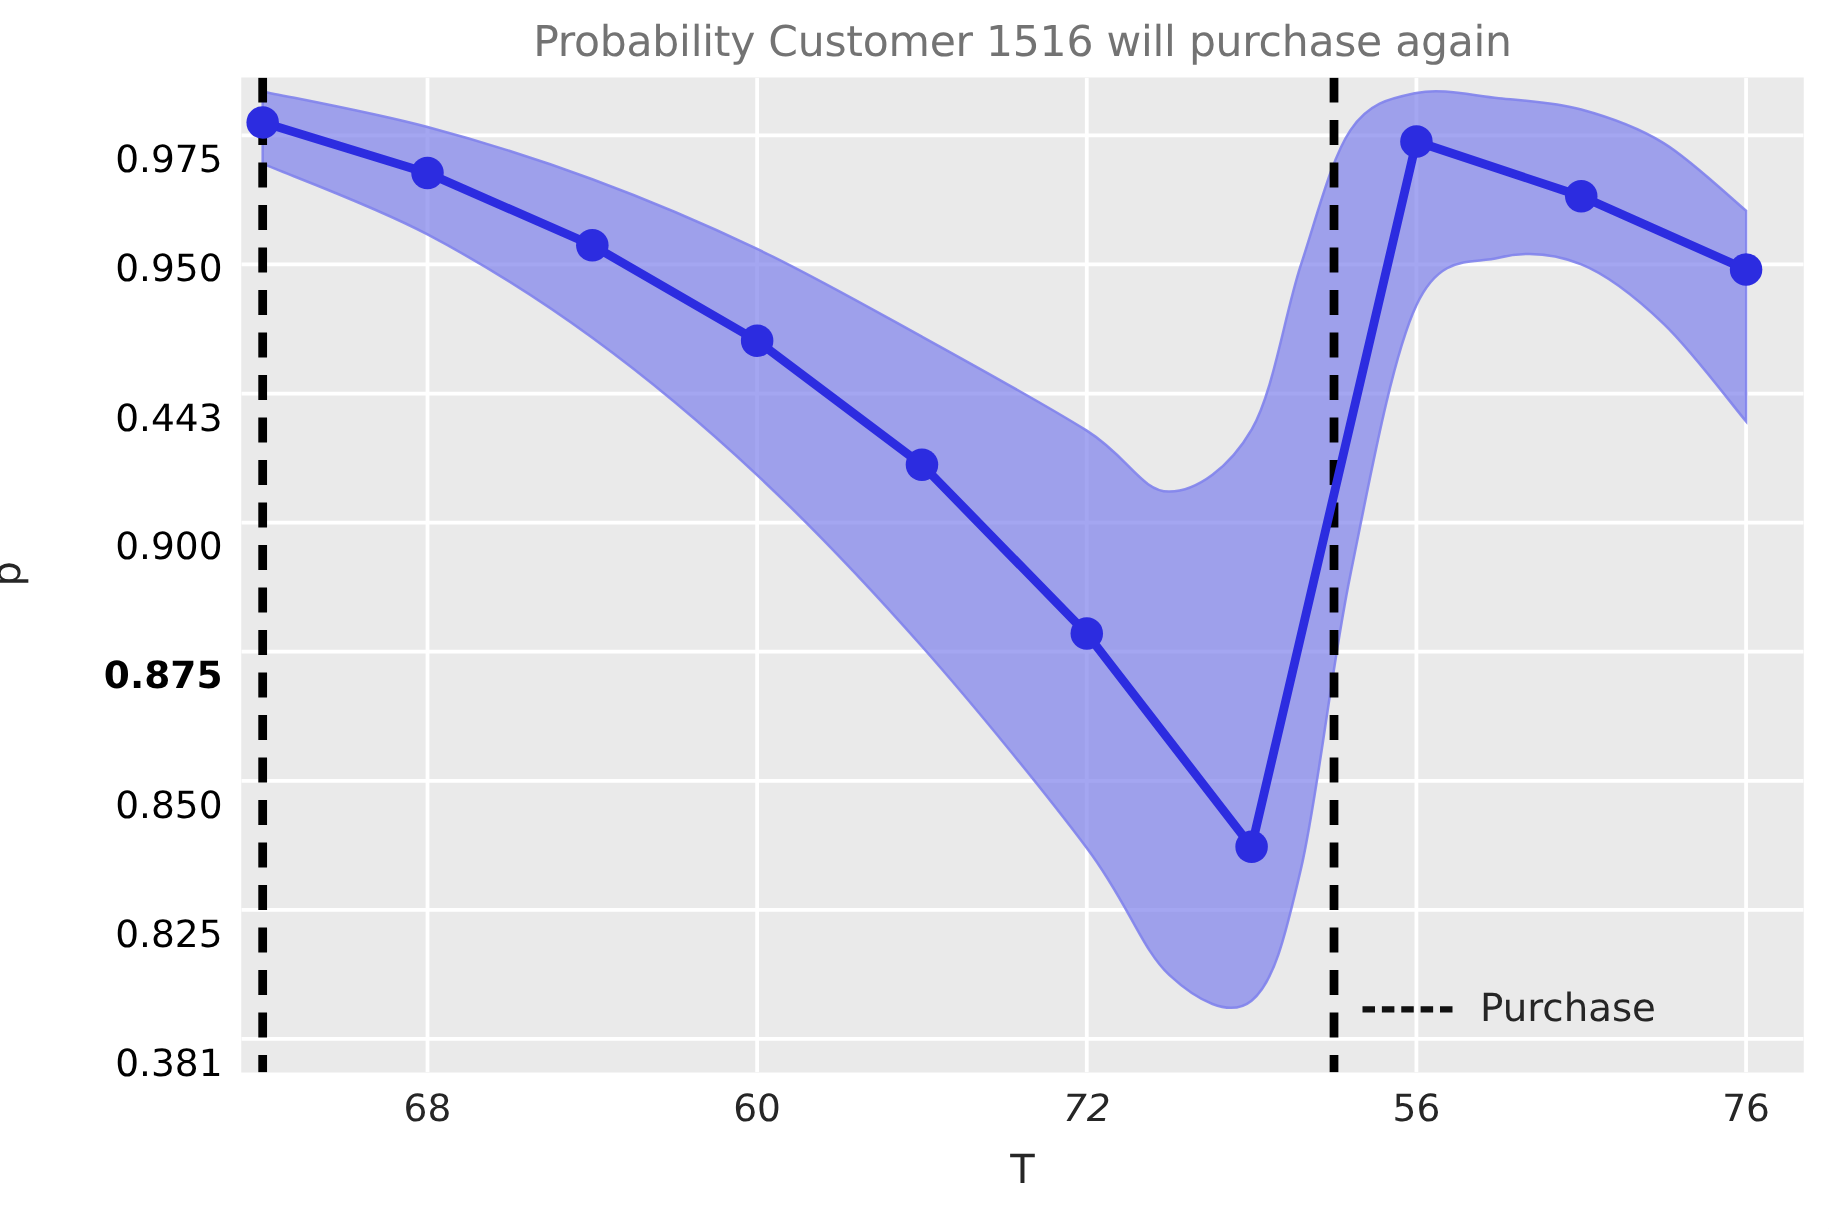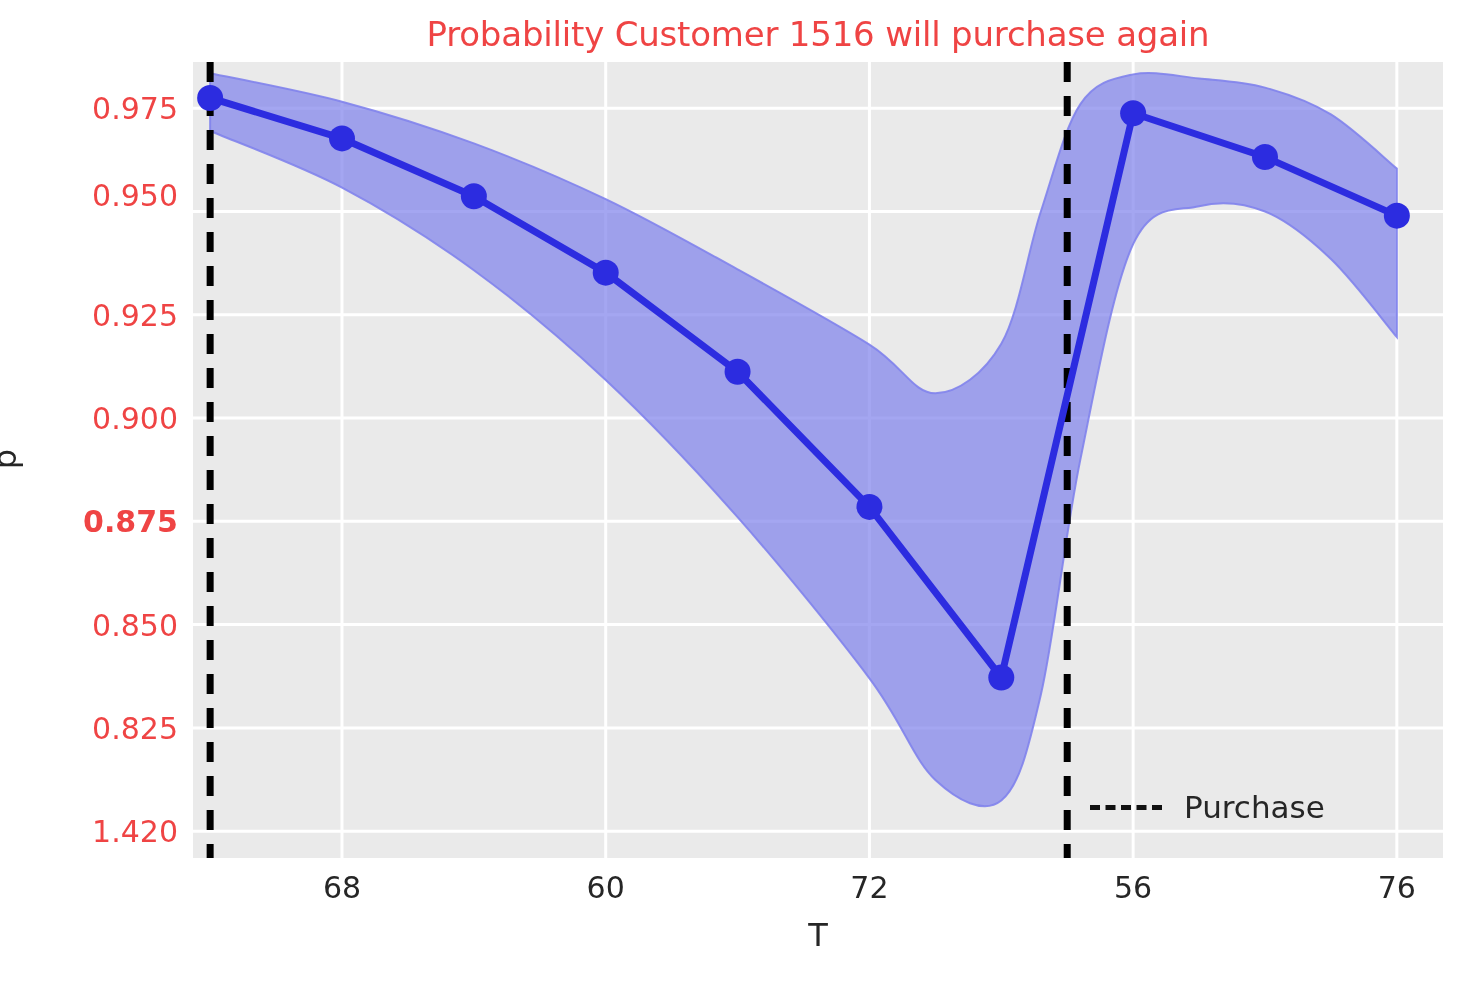--- a/index.html
+++ b/index.html
@@ -19,21 +19,21 @@
     height: 983px;
     background: #ffffff;
   }
   #chart-title {
     position: absolute;
     left: 193px;
     top: 14px;
     width: 1250px;
     text-align: center;
     font-size: 34px;
-    color: #ef4444;
+    color: #737373;
     font-family: "DejaVu Sans", sans-serif;
     letter-spacing: -0.2px;
     white-space: nowrap;
   }
   #plot-area {
     position: absolute;
     left: 193px;
     top: 62px;
     width: 1250px;
     height: 796px;
@@ -47,23 +47,24 @@
     width: 1250px;
     height: 796px;
     display: block;
   }
   .ytick-label {
     position: absolute;
     right: 0;
     width: 150px;
     text-align: right;
     font-size: 30px;
-    color: #ef4444;
+    color: #000000;
     transform: translateY(-50%);
     font-family: "DejaVu Sans", sans-serif;
+    margin-top: 20px;
   }
   #ytick-wrap {
     position: absolute;
     left: 18px;
     top: 62px;
     width: 160px;
     height: 796px;
   }
   .xtick-label {
     position: absolute;
@@ -127,26 +128,26 @@
 </head>
 <body>
 
 <div id="figure">
 
   <div id="chart-title">Probability Customer 1516 will purchase again</div>
 
   <div id="ylabel">p</div>
 
   <div id="ytick-wrap">
-      <div class="ytick-label" style="top: 769.15px;">1.420</div>
+      <div class="ytick-label" style="top: 769.15px;">0.381</div>
       <div class="ytick-label" style="top: 665.881px;">0.825</div>
       <div class="ytick-label" style="top: 562.611px;">0.850</div>
       <div class="ytick-label" style="top: 459.342px; font-weight: bold;">0.875</div>
       <div class="ytick-label" style="top: 356.073px;">0.900</div>
-      <div class="ytick-label" style="top: 252.803px;">0.925</div>
+      <div class="ytick-label" style="top: 252.803px;">0.443</div>
       <div class="ytick-label" style="top: 133px;">0.950</div>
       <div class="ytick-label" style="top: 46.2647px;">0.975</div>
     </div>
 
   <div id="plot-area">
     <svg id="plot-svg" viewBox="0 0 1250 796" preserveAspectRatio="none">
       <g id="grid-x">
           <line x1="148.99789029535822" y1="0" x2="148.99789029535822" y2="796" stroke="#ffffff" stroke-width="3"></line>
           <line x1="412.71097046413485" y1="0" x2="412.71097046413485" y2="796" stroke="#ffffff" stroke-width="3"></line>
           <line x1="676.4240506329115" y1="0" x2="676.4240506329115" y2="796" stroke="#ffffff" stroke-width="3"></line>
@@ -184,21 +185,21 @@
           <circle cx="940.1371308016882" cy="51.22158796056033" r="13" fill="#2c2ce0"></circle>
           <circle cx="1071.9936708860764" cy="95.00778412039449" r="13" fill="#2c2ce0"></circle>
           <circle cx="1203.8502109704648" cy="153.66476388168144" r="13" fill="#2c2ce0"></circle>
         </g>
     </svg>
   </div>
 
   <div id="xtick-wrap">
       <div class="xtick-label" style="left: 148.998px;">68</div>
       <div class="xtick-label" style="left: 412.711px;">60</div>
-      <div class="xtick-label" style="left: 676.424px;">72</div>
+      <div class="xtick-label" style="left: 676.424px; font-style: italic;">72</div>
       <div class="xtick-label" style="left: 940.137px;">56</div>
       <div class="xtick-label" style="left: 1203.85px;">76</div>
     </div>
 
   <div id="xlabel">T</div>
 
   <div id="legend">
     <span id="legend-swatch"></span>
     <span id="legend-text">Purchase</span>
   </div>

